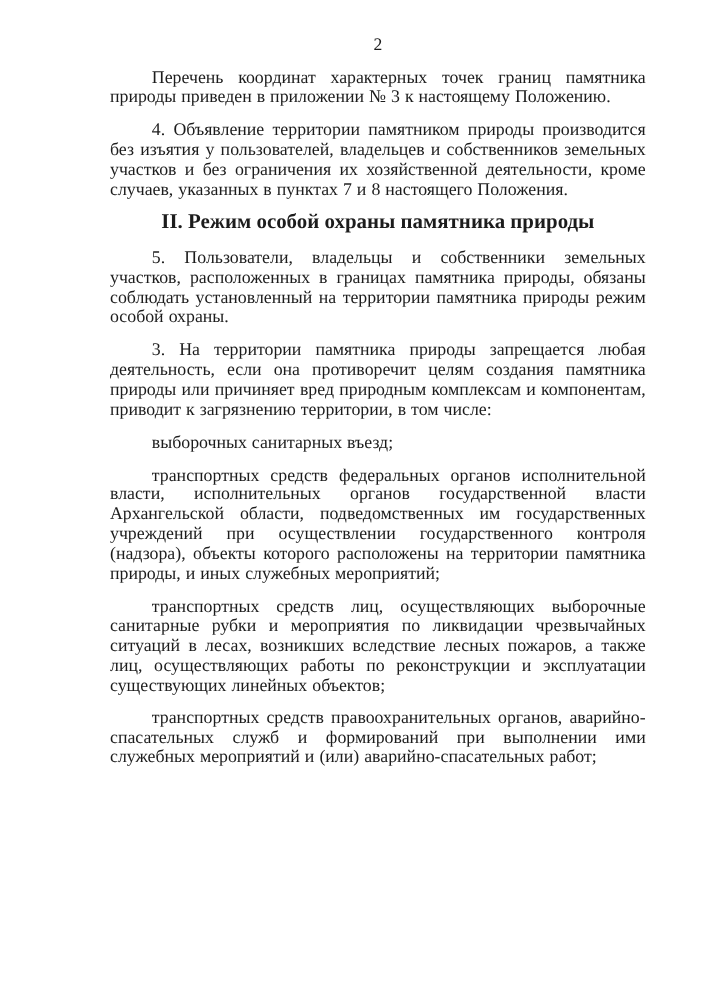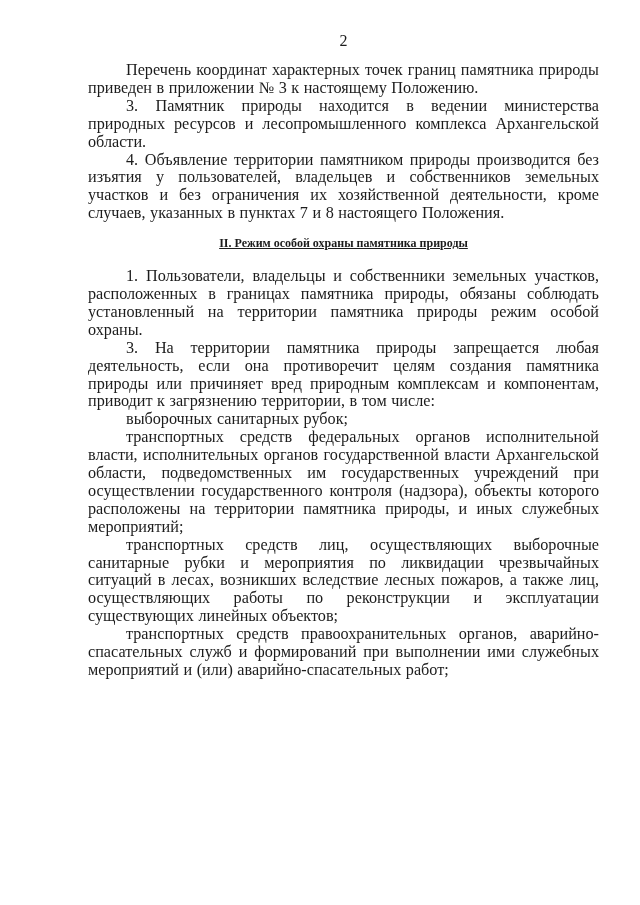--- a/index.html
+++ b/index.html
@@ -25,49 +25,47 @@
     width: 511px;
   }
   .page-number {
     padding-top: 32px;
     margin-bottom: 12px;
     text-align: center;
     font-size: 16px;
     line-height: 18px;
   }
   .para {
-    margin: 0;
+    margin: 12px;
     font-size: 16.2px;
     line-height: 17.9px;
     text-align: justify;
     text-indent: 38px;
     word-spacing: 0.5px;
   }
   .heading {
     margin: 12px 0 15px 0;
-    font-size: 12px;
+    font-size: 19px;
     line-height: 17.9px;
     font-weight: bold;
     text-align: center;
     text-indent: 0;
-    text-decoration: underline;
   }
 </style>
 </head>
 <body>
 
 <div class="page">
   <div class="content">
     <div class="page-number">2</div>
     <div>
         <p class="para">Перечень координат характерных точек границ памятника природы приведен в приложении № 3 к настоящему Положению.</p>
-        <p class="para">3. Памятник природы находится в ведении министерства природных ресурсов и лесопромышленного комплекса Архангельской области.</p>
         <p class="para">4. Объявление территории памятником природы производится без изъятия у пользователей, владельцев и собственников земельных участков и без ограничения их хозяйственной деятельности, кроме случаев, указанных в пунктах 7 и 8 настоящего Положения.</p>
         <h2 class="heading">II. Режим особой охраны памятника природы</h2>
-        <p class="para">1. Пользователи, владельцы и собственники земельных участков, расположенных в границах памятника природы, обязаны соблюдать установленный на территории памятника природы режим особой охраны.</p>
+        <p class="para">5. Пользователи, владельцы и собственники земельных участков, расположенных в границах памятника природы, обязаны соблюдать установленный на территории памятника природы режим особой охраны.</p>
         <p class="para">3. На территории памятника природы запрещается любая деятельность, если она противоречит целям создания памятника природы или причиняет вред природным комплексам и компонентам, приводит к загрязнению территории, в том числе:</p>
-        <p class="para">выборочных санитарных рубок;</p>
+        <p class="para">выборочных санитарных въезд;</p>
         <p class="para">транспортных средств федеральных органов исполнительной власти, исполнительных органов государственной власти Архангельской области, подведомственных им государственных учреждений при осуществлении государственного контроля (надзора), объекты которого расположены на территории памятника природы, и иных служебных мероприятий;</p>
         <p class="para">транспортных средств лиц, осуществляющих выборочные санитарные рубки и мероприятия по ликвидации чрезвычайных ситуаций в лесах, возникших вследствие лесных пожаров, а также лиц, осуществляющих работы по реконструкции и эксплуатации существующих линейных объектов;</p>
         <p class="para">транспортных средств правоохранительных органов, аварийно-спасательных служб и формирований при выполнении ими служебных мероприятий и&nbsp;(или) аварийно-спасательных работ;</p>
       </div>
   </div>
 </div>
 
 </body></html>

